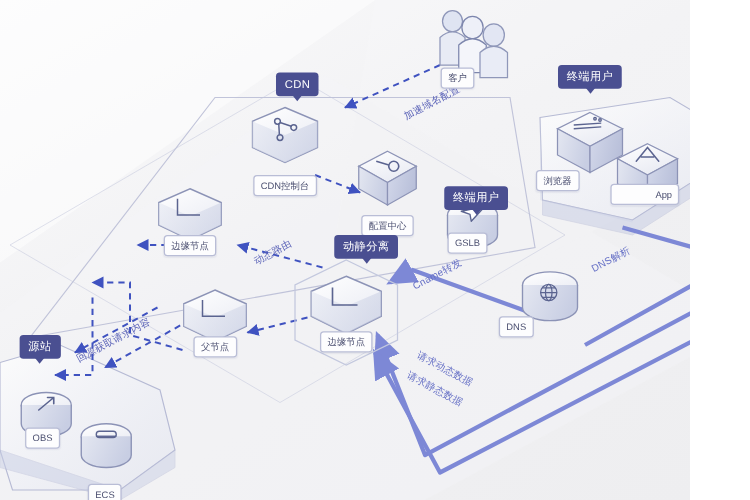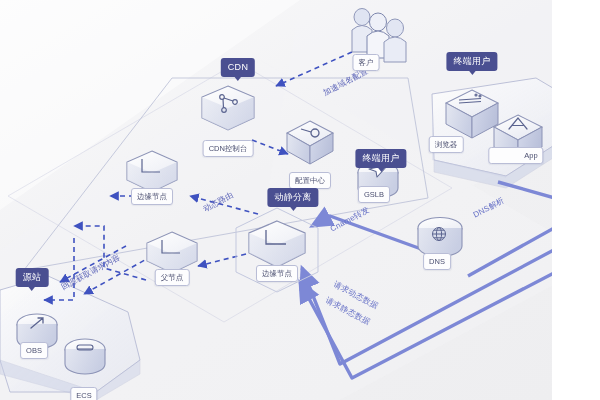--- a/index.html
+++ b/index.html
@@ -294,21 +294,21 @@
   <div class="badge" style="left:472px; top:52px;">终端用户</div>
 
   <div class="badge" style="left:32px; top:268px;">源站</div>
 
   <div class="chip" style="left:228px; top:140px;">CDN控制台</div>
 
   <div class="chip" style="left:310px; top:172px;">配置中心</div>
 
   <div class="chip" style="left:374px; top:186px;">GSLB</div>
 
-  <div class="chip" style="left:437px; top:253px;">DNS</div>
+  <div class="chip" style="left:413px; top:253px;">DNS</div>
 
   <div class="chip" style="left:446px; top:136px;">浏览器</div>
 
   <div class="chip" style="left:516px; top:147px;padding-left:35px;">App</div>
 
   <div class="chip" style="left:152px; top:188px;">边缘节点</div>
 
   <div class="chip" style="left:172px; top:269px;text-align:right;">父节点</div>
 
   <div class="chip" style="left:277px; top:265px;">边缘节点</div>

